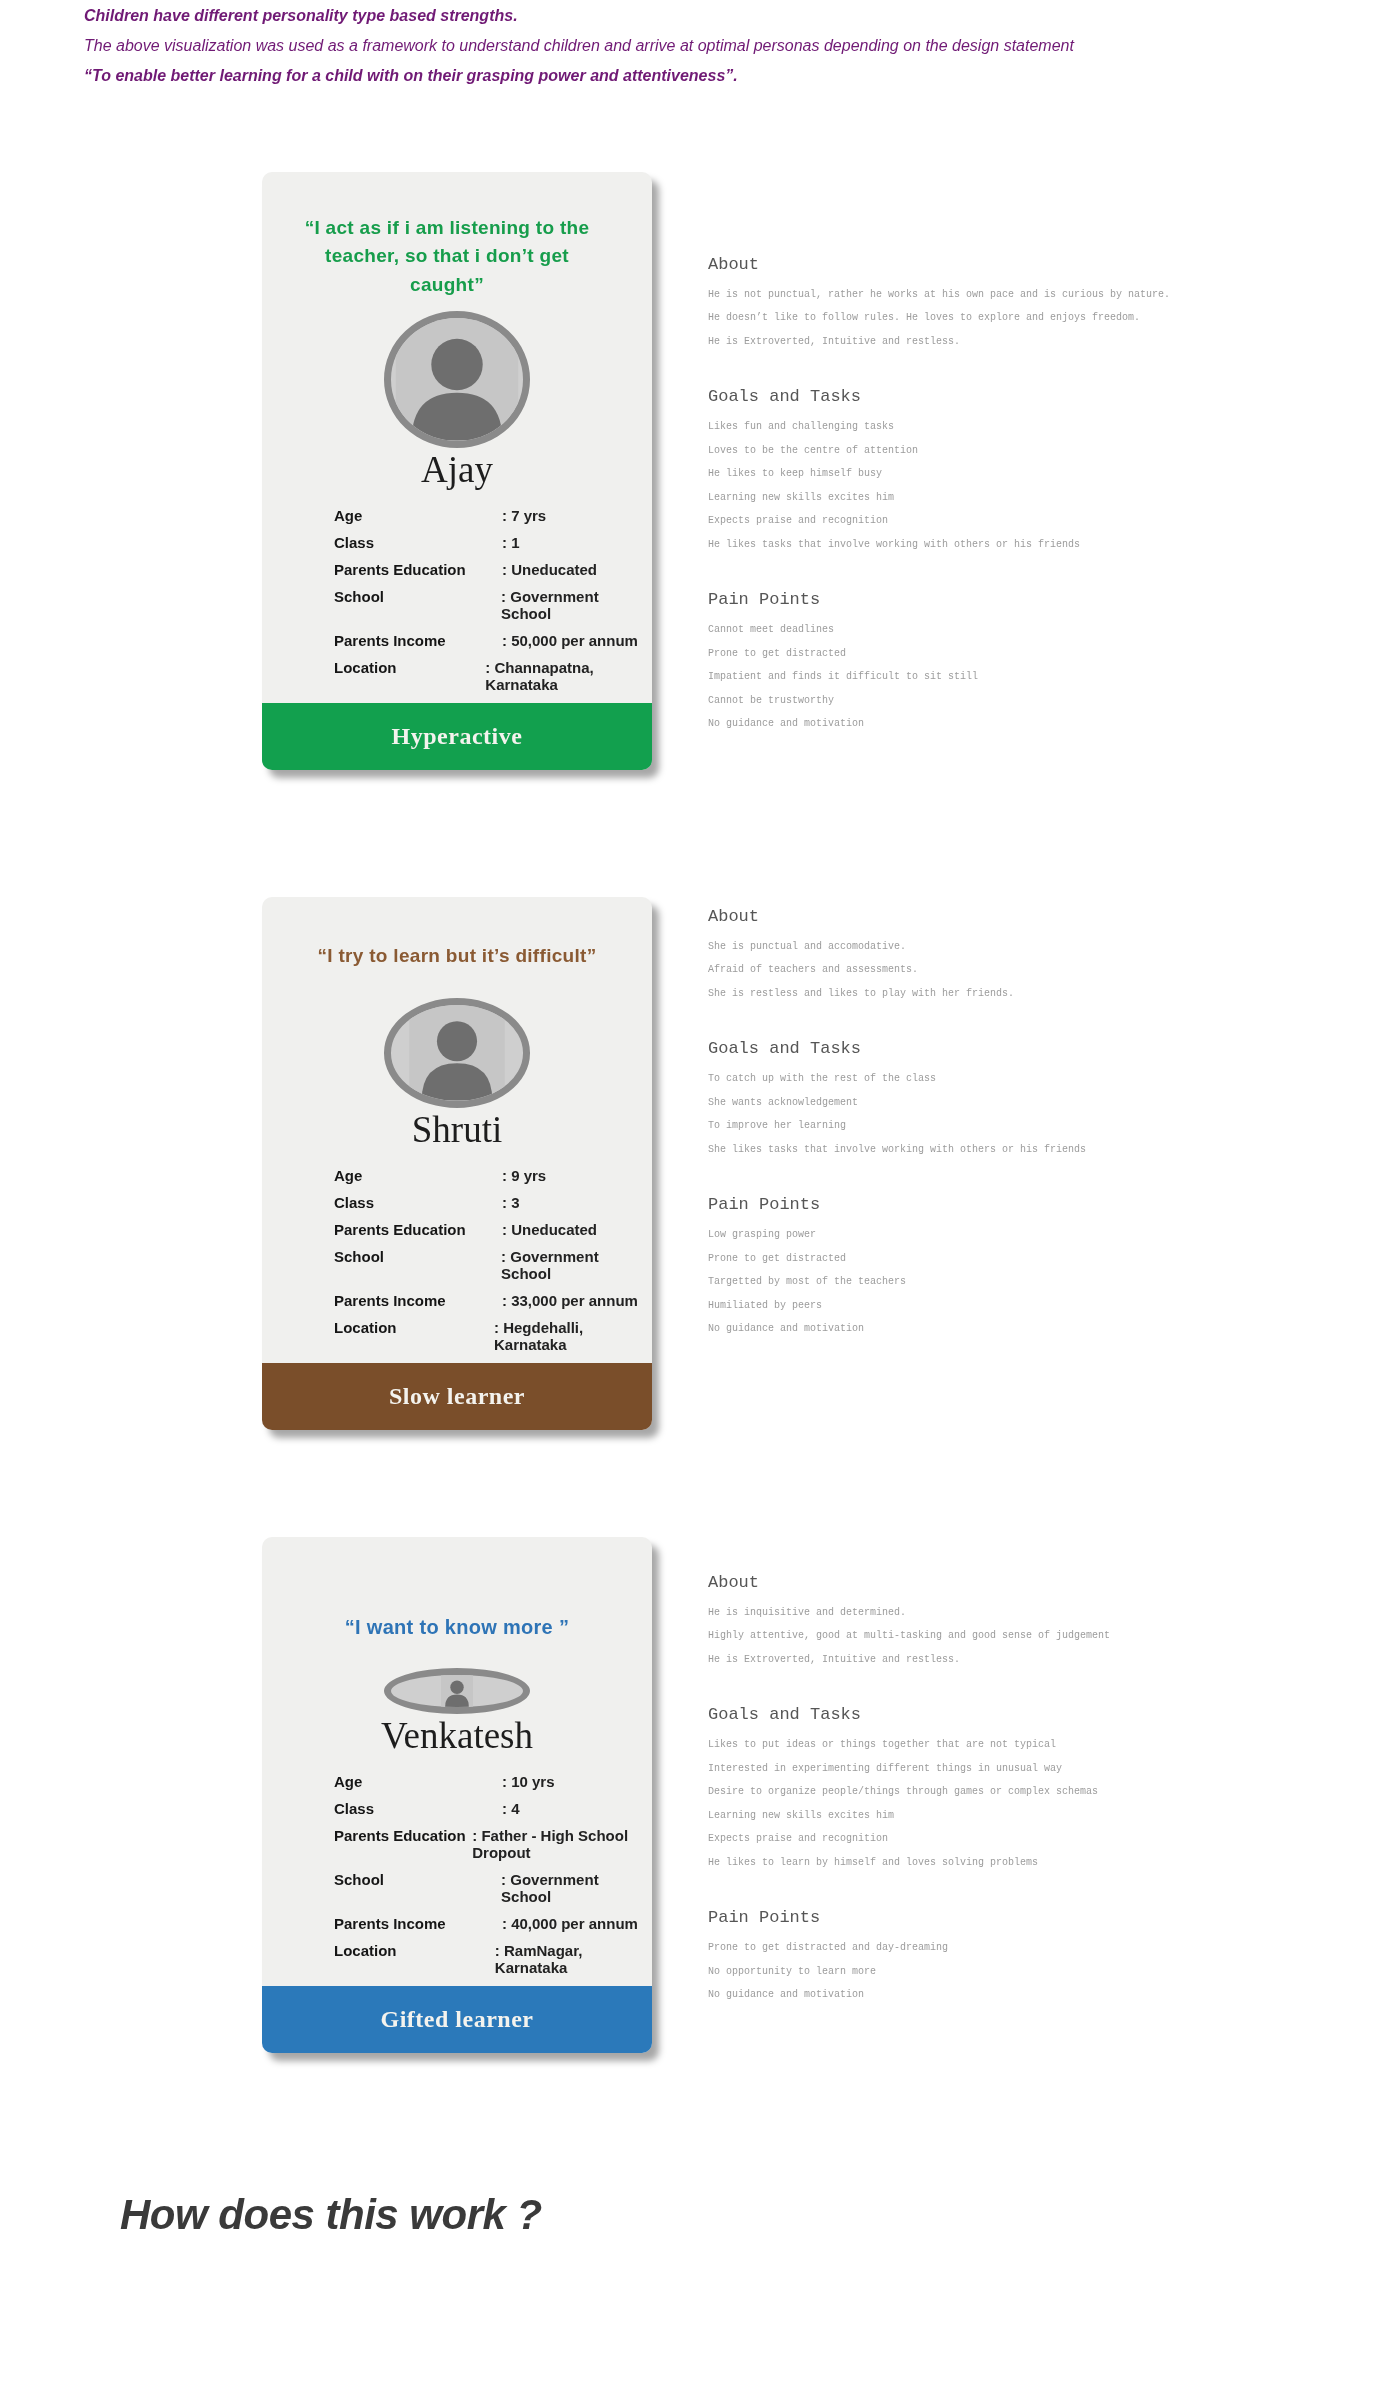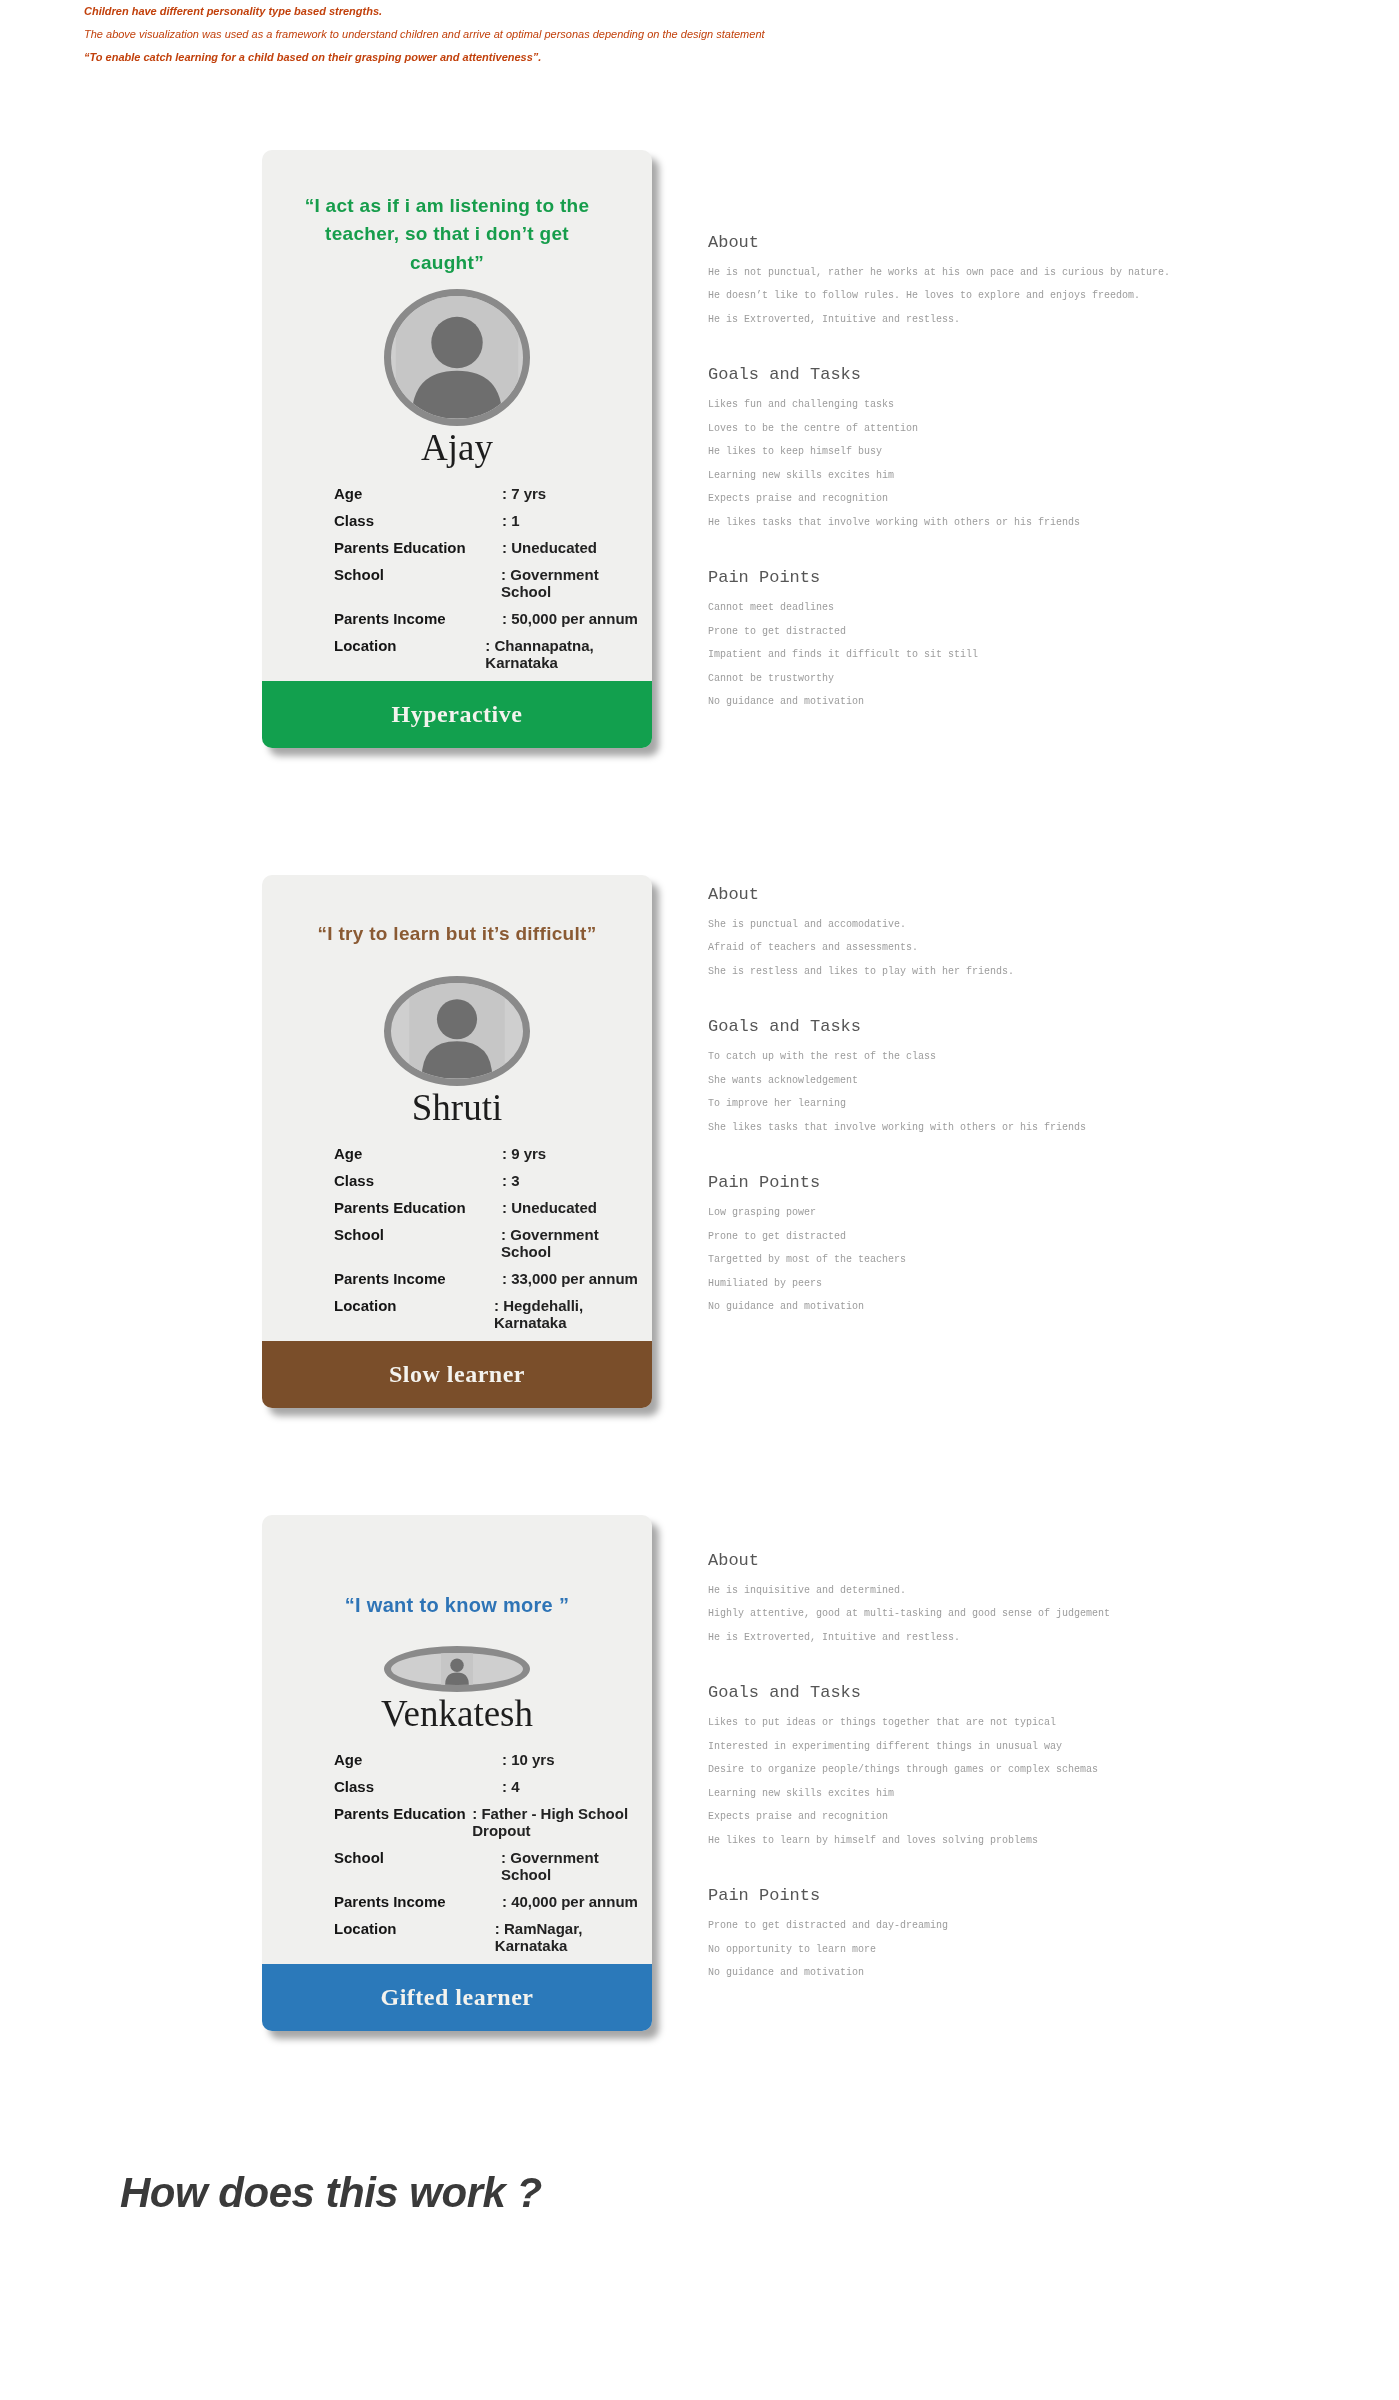--- a/index.html
+++ b/index.html
@@ -1,21 +1,21 @@
 <!DOCTYPE html>
 <html><head>
 <meta charset="utf-8">
 <style>
   * { box-sizing: border-box; margin: 0; padding: 0; }
   body { background: #ffffff; font-family: "Liberation Sans", sans-serif; }
   .page { position: relative; width: 1399px; height: 2400px; background: #ffffff; overflow: hidden; }
 
   
   .intro { padding: 4px 0 0 84px; width: 1250px; }
-  .intro p { font-size: 11px; color: #c2410c; font-style: italic; line-height: 1.45; margin-bottom: 7px; }
+  .intro p { font-size: 16px; color: #701a75; font-style: italic; line-height: 1.45; margin-bottom: 7px; }
   .intro .b { font-weight: bold; }
 
   
   .persona-row { display: flex; margin-left: 262px; }
   .row-0 { margin-top: 84px; }
   .row-1 { margin-top: 127px; }
   .row-2 { margin-top: 107px; }
 
   .persona-card {
     width: 390px; background: #f0f0ee; border-radius: 10px;
@@ -64,21 +64,21 @@
   .footer h1 { font-size: 42px; font-style: italic; font-weight: bold; color: #3a3a3a; letter-spacing: -0.5px; }
 </style>
 </head>
 <body>
 
 <div class="page">
 
   <header class="intro">
     <p class="b">Children have different personality type based strengths.</p>
     <p>The above visualization was used as a framework to understand children and arrive at optimal personas depending on the design statement</p>
-    <p class="b">“To enable catch learning for a child based on their grasping power and attentiveness”.</p>
+    <p class="b">“To enable better learning for a child with on their grasping power and attentiveness”.</p>
   </header>
 
   <section class="persona-row row-0">
     <div class="persona-card card-0">
       <div class="quote" style="color: rgb(22, 157, 75);">“I act as if i am listening to the teacher, so that i don’t get caught”</div>
       <div class="photo">
         <svg viewBox="0 0 100 100">
           <rect width="100" height="100" fill="#c6c6c6"></rect>
           <circle cx="50" cy="38" r="21" fill="#6e6e6e"></circle>
           <path d="M13 100 Q13 61 50 61 Q87 61 87 100 Z" fill="#6e6e6e"></path>

